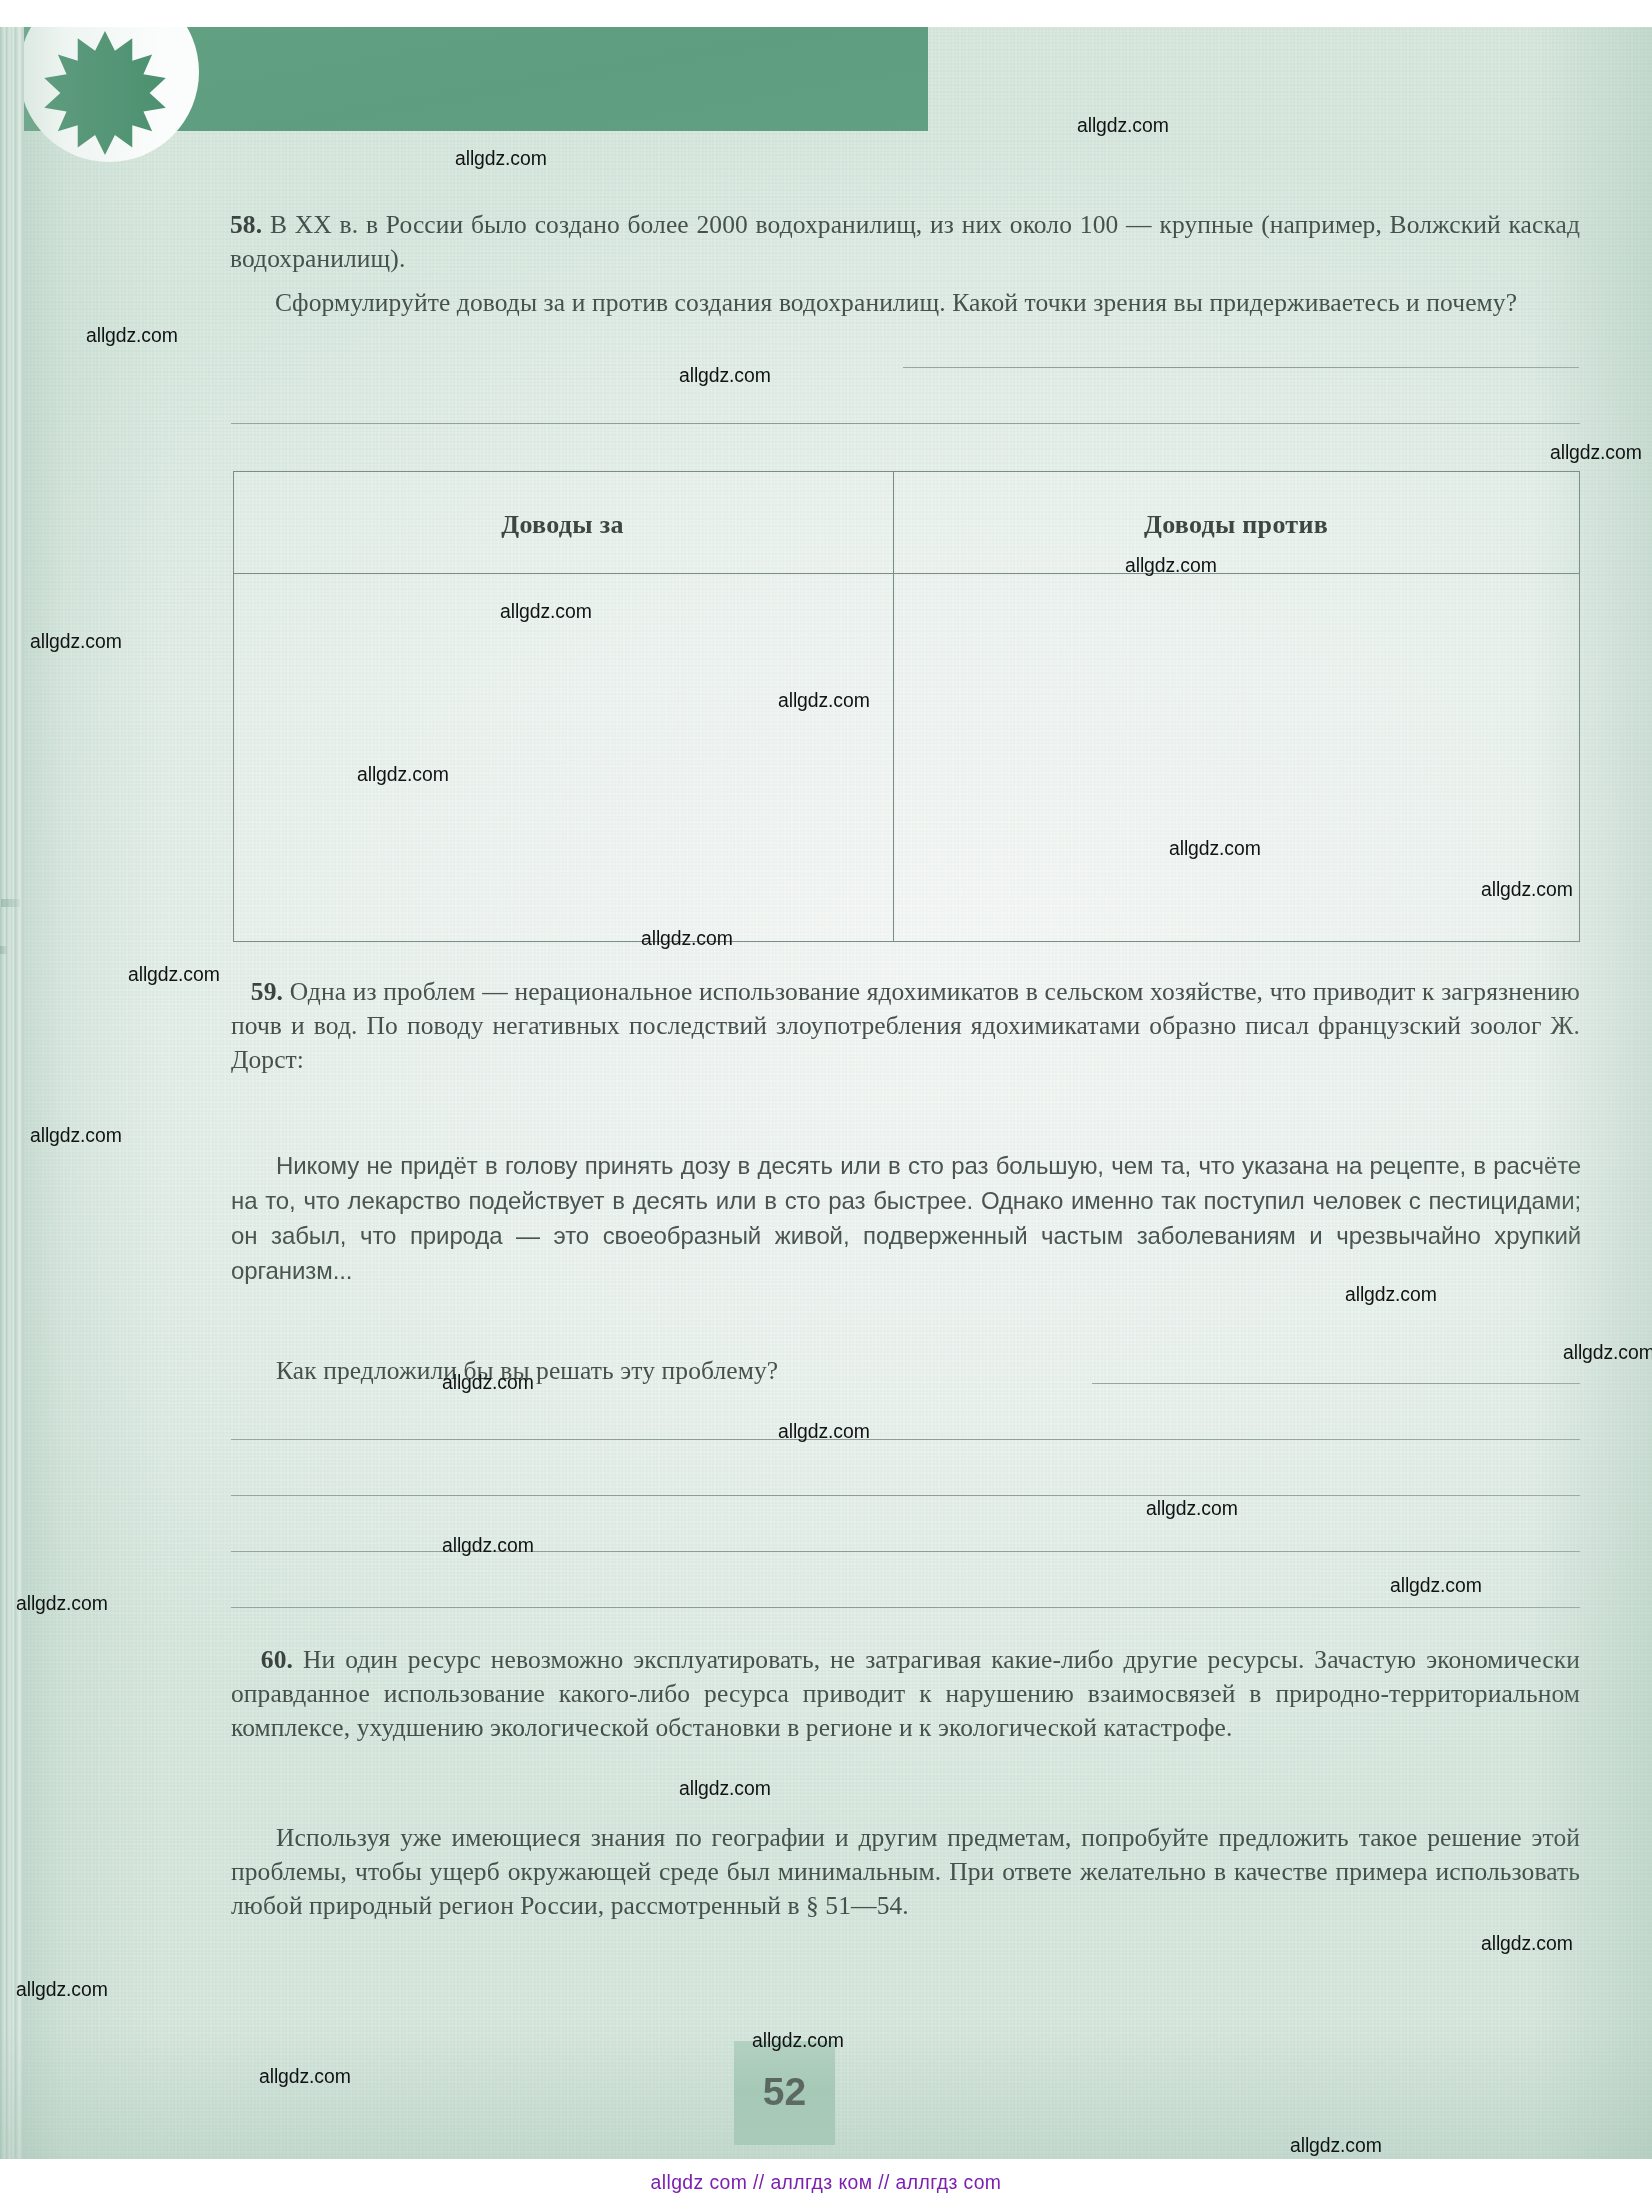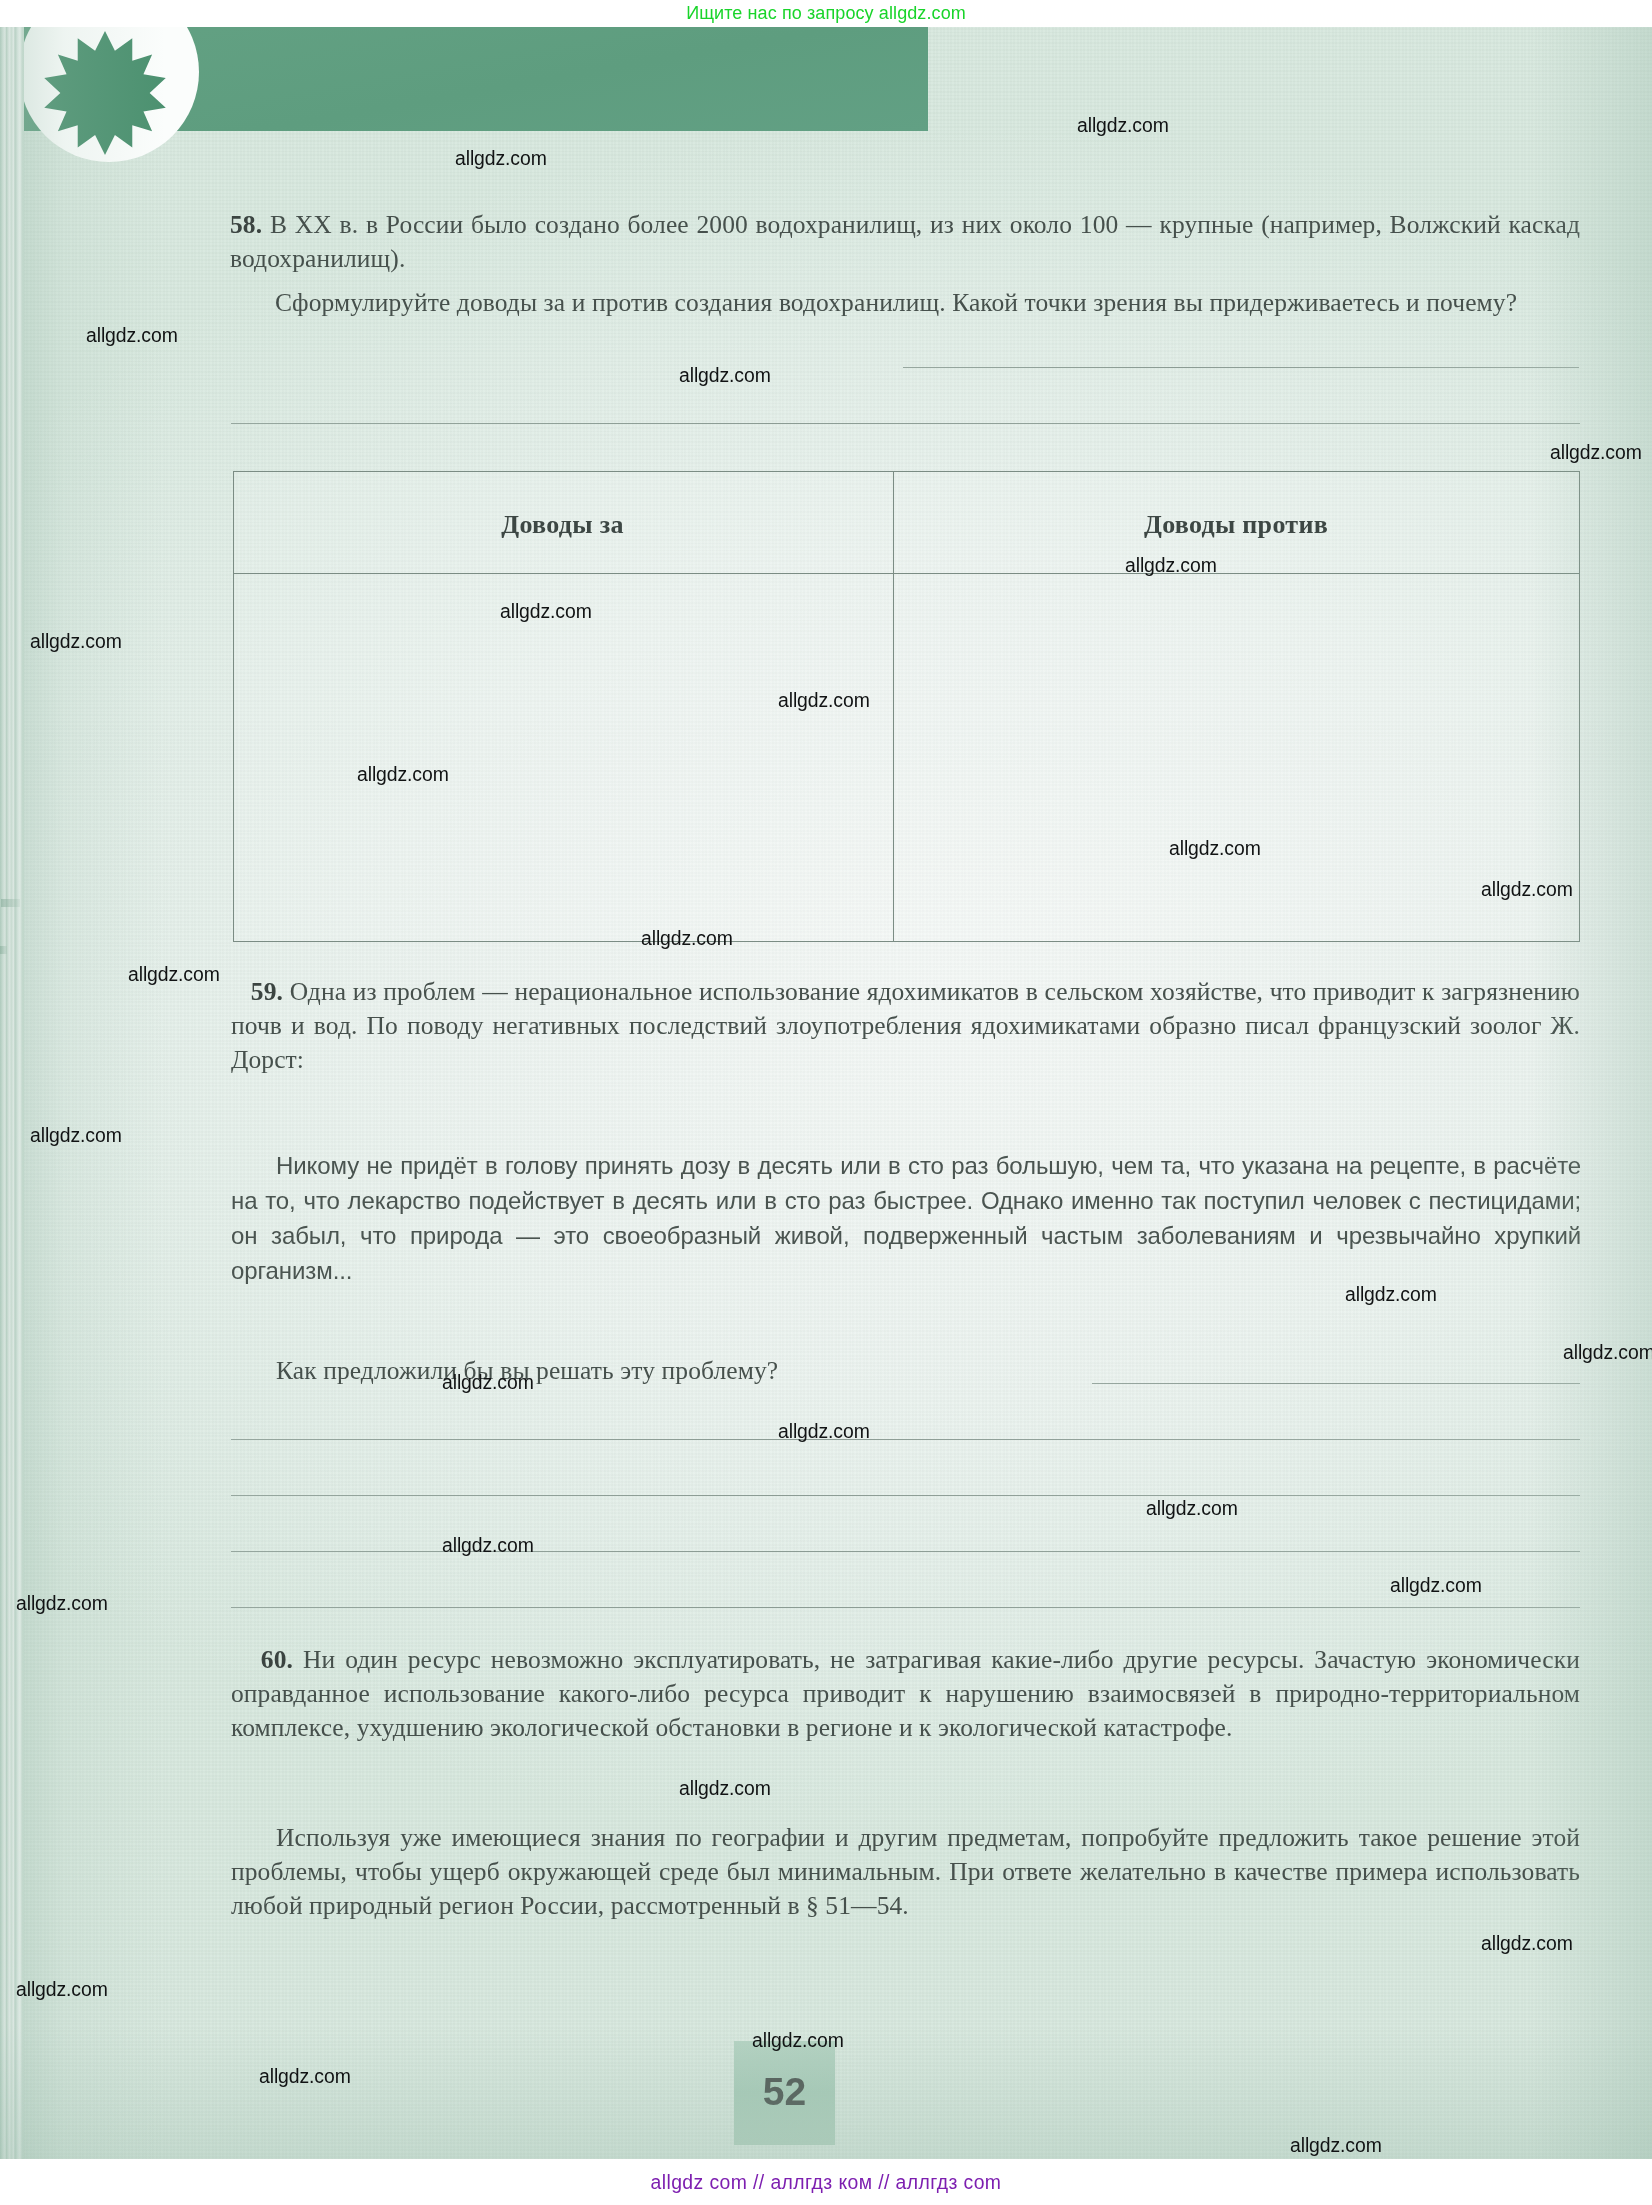--- a/index.html
+++ b/index.html
@@ -262,23 +262,20 @@
     white-space: nowrap;
     z-index: 30;
     letter-spacing: -0.1px;
   }
 </style>
 </head>
 <body>
 
 <div class="page">
 
-  <div class="promo-bar">
-    <span class="promo-text">Ищите нас по запросу allgdz.com</span>
-  </div>
 
   <div class="sheet">
     <div class="grain"></div>
 
     <div class="hdr-band"></div>
     <div class="hdr-zigzag"></div>
 
     <div class="emblem-circle"></div>
     <div class="emblem-star"></div>
 

